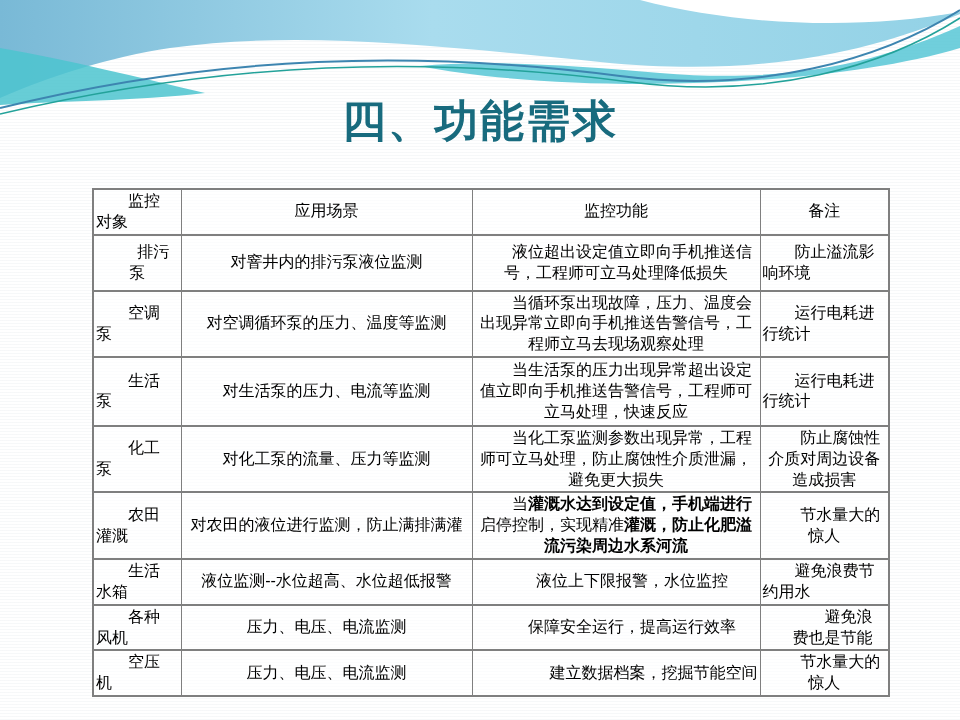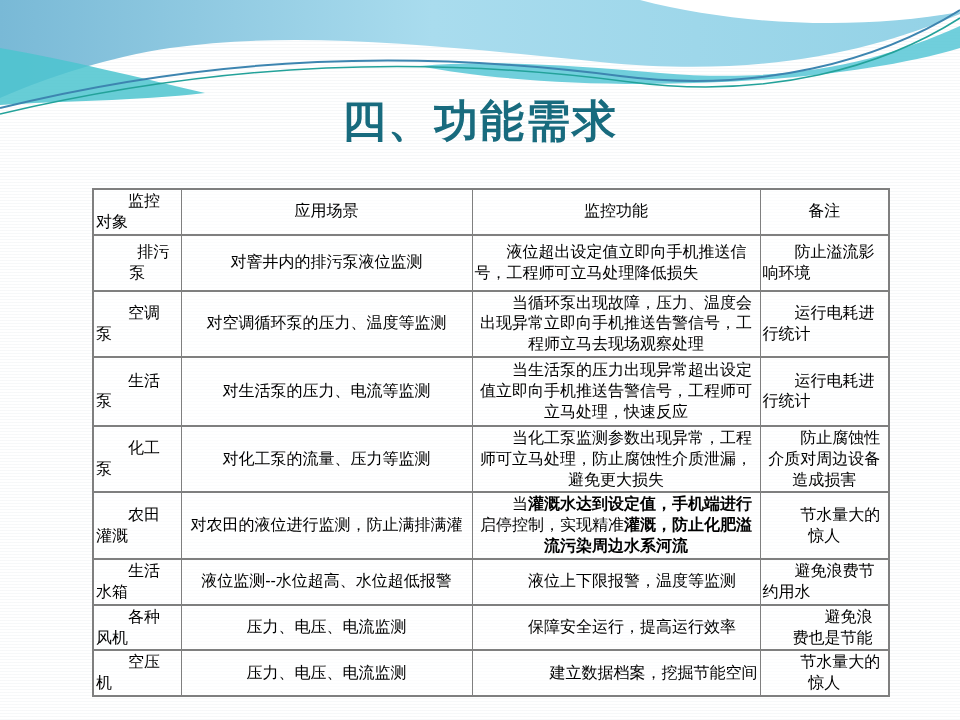--- a/index.html
+++ b/index.html
@@ -111,21 +111,21 @@
         <th class="ac b" style="border-color: rgb(127, 127, 127);">应用场景</th>
         <th class="ac b" style="border-color: rgb(127, 127, 127);">监控功能</th>
         <th class="ac b" style="border-color: rgb(127, 127, 127);">备注</th>
       </tr>
     </thead>
   <tbody>
       <tr>
         <td class="al ind b" style="border-color: rgb(127, 127, 127); text-align: center;">排污
 泵</td>
         <td class="ac b" style="border-color: rgb(127, 127, 127);">对窨井内的排污泵液位监测</td>
-        <td class="al ind b" style="border-color: rgb(127, 127, 127);">液位超出设定值立即向手机推送信号，工程师可立马处理降低损失</td>
+        <td class="al ind b" style="border-color: rgb(127, 127, 127); text-align: center;">液位超出设定值立即向手机推送信号，工程师可立马处理降低损失</td>
         <td class="al ind" style="border-color: rgb(127, 127, 127);">防止溢流影响环境</td>
       </tr>
       <tr>
         <td class="al ind b" style="border-color: rgb(127, 127, 127);">空调
 泵</td>
         <td class="ac b" style="border-color: rgb(127, 127, 127);">对空调循环泵的压力、温度等监测</td>
         <td class="ac ind b" style="border-color: rgb(127, 127, 127);">当循环泵出现故障，压力、温度会出现异常立即向手机推送告警信号，工程师立马去现场观察处理</td>
         <td class="al ind" style="border-color: rgb(127, 127, 127);">运行电耗进行统计</td>
       </tr>
       <tr>
@@ -146,21 +146,21 @@
         <td class="al ind b" style="border-color: rgb(127, 127, 127);">农田
 灌溉</td>
         <td class="ac" style="border-color: rgb(127, 127, 127);">对农田的液位进行监测，防止满排满灌</td>
         <td class="ac ind" style="border-color: rgb(127, 127, 127);"><span>当</span><span class="b">灌溉水达到设定值，手机端进行</span><span>启停控制，实现精准</span><span class="b">灌溉，防止化肥溢流污染周边水系河流</span></td>
         <td class="ac ind" style="border-color: rgb(127, 127, 127);">节水量大的惊人</td>
       </tr>
       <tr>
         <td class="al ind b" style="border-color: rgb(127, 127, 127);">生活
 水箱</td>
         <td class="ac" style="border-color: rgb(127, 127, 127);">液位监测--水位超高、水位超低报警</td>
-        <td class="ac ind" style="border-color: rgb(127, 127, 127);">液位上下限报警，温度等监测</td>
+        <td class="ac ind" style="border-color: rgb(127, 127, 127);">液位上下限报警，水位监控</td>
         <td class="al ind" style="border-color: rgb(127, 127, 127);">避免浪费节约用水</td>
       </tr>
       <tr>
         <td class="al ind b" style="border-color: rgb(127, 127, 127);">各种
 风机</td>
         <td class="ac" style="border-color: rgb(127, 127, 127);">压力、电压、电流监测</td>
         <td class="ac ind" style="border-color: rgb(127, 127, 127);">保障安全运行，提高运行效率</td>
         <td class="al ind" style="border-color: rgb(127, 127, 127); padding-left: 32px;">避免浪费也是节能</td>
       </tr>
       <tr>

